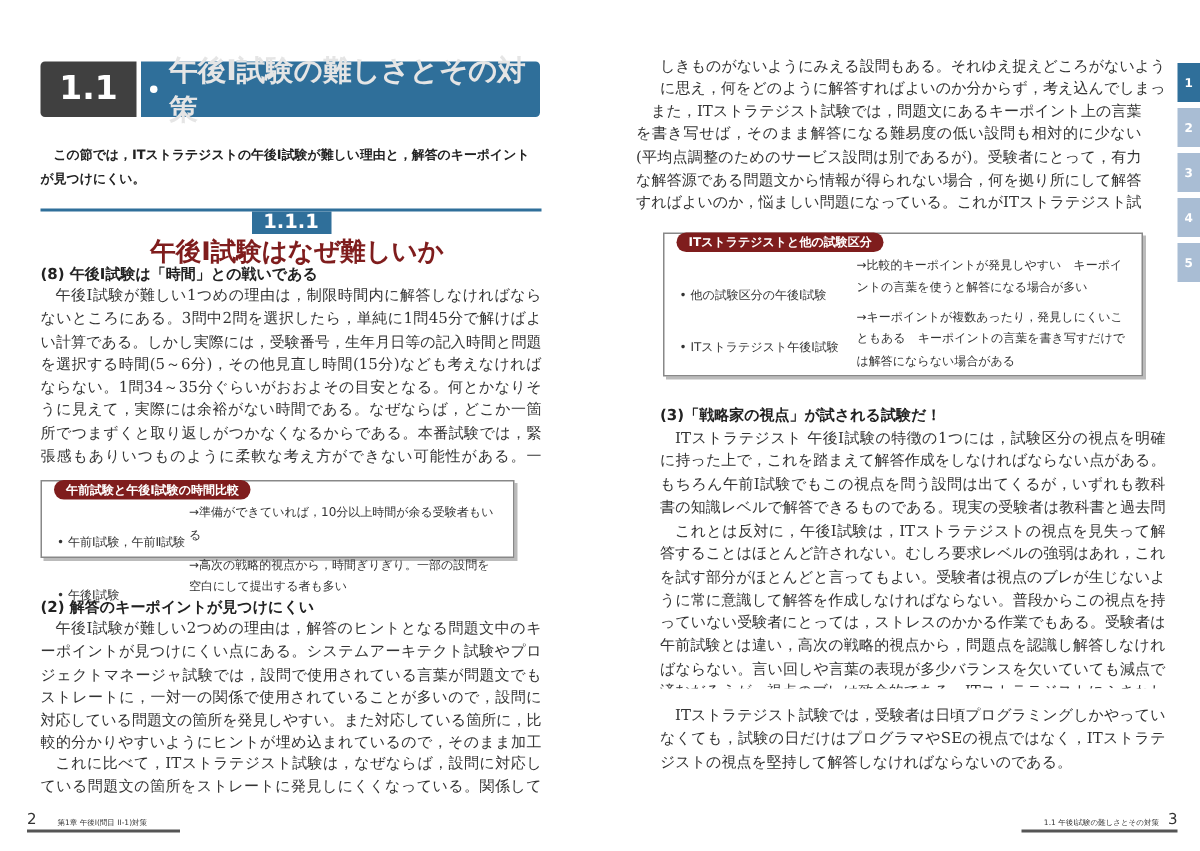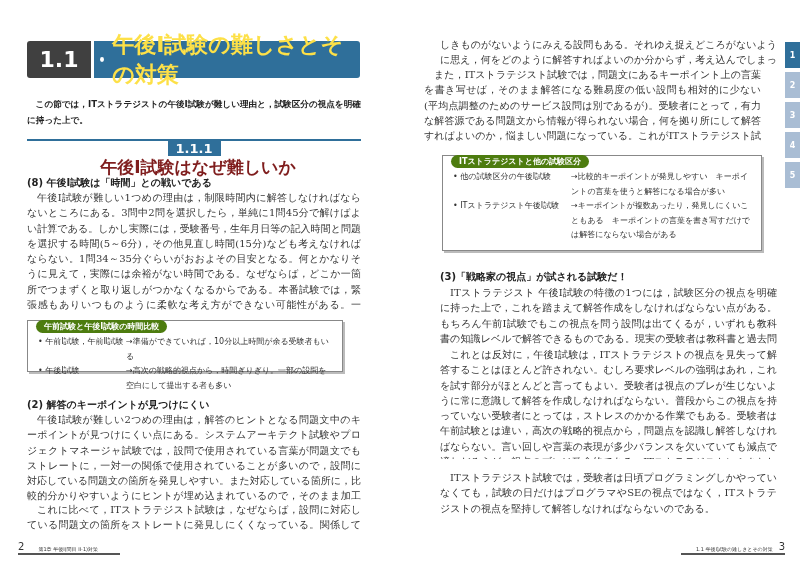--- a/index.html
+++ b/index.html
@@ -7,39 +7,39 @@
   body { position: relative; font-family: "DejaVu Sans", sans-serif; color: #222; }
 
   .page { position: absolute; top: 0; height: 567px; }
   .page-left { left: 0; width: 400px; }
   .page-right { left: 400px; width: 400px; }
 
   
   .sec-head { position: absolute; left: 27px; top: 41px; height: 37px; width: 333px; display: flex; }
   .sec-num { width: 64px; height: 37px; background: #404040; color: #fff; font-size: 22px; font-weight: bold;
              display: flex; align-items: center; justify-content: center; border-radius: 3px 0 0 3px; }
-  .sec-title { flex: 1; margin-left: 3px; height: 37px; background: #2f6f9a; color: #fde047; font-size: 22px; font-weight: bold;
+  .sec-title { flex: 1; margin-left: 3px; height: 37px; background: #2f6f9a; color: #e5e5e5; font-size: 19px; font-weight: bold;
                display: flex; align-items: center; padding-left: 6px; border-radius: 0 3px 3px 0; position: relative; }
   .sec-dot { display: inline-block; width: 5px; height: 5px; background: #fff; border-radius: 50%; margin-right: 8px; }
 
   .intro { position: absolute; left: 27px; top: 96px; width: 334px; font-size: 8.6px; line-height: 16px; font-weight: bold; text-indent: 1em; }
 
   
   .sub-head { position: absolute; left: 27px; top: 139px; width: 334px; height: 27px; border-top: 2px solid #2f6f9a; display: flex; align-items: center; flex-direction: column; }
   .sub-num { width: 53px; height: 25px; background: #2f6f9a; color: #fff; font-size: 13px; font-weight: bold; display: flex; align-items: center; justify-content: center; }
   .sub-title { margin-left: 8px; font-size: 17px; font-weight: bold; color: #7f1d1d; }
 
   .h3 { position: absolute; font-size: 10px; font-weight: bold; color: #222; }
   .para { position: absolute; font-family: "DejaVu Serif", serif; font-size: 10px; line-height: 15.3px; color: #333; text-align: justify; }
   .para .ind { display: block; text-indent: 1em; }
 
   .box { position: absolute; border: 1px solid #888; box-shadow: 2px 2px 0 #bbb; background: #fff; padding: 14px 8px 4px 10px; }
-  .box-label { position: absolute; left: 8px; top: -1px; background: #4d7c0f; color: #fff; font-size: 8px; font-weight: bold; padding: 1px 8px; border-radius: 8px; }
+  .box-label { position: absolute; left: 8px; top: -1px; background: #7f1d1d; color: #fff; font-size: 8px; font-weight: bold; padding: 1px 8px; border-radius: 8px; }
   .box-row { display: flex; font-size: 8px; line-height: 14.6px; color: #333; }
-  .box-row .k { flex: 0 0 auto; }
+  .box-row .k { flex: 0 0 auto; margin-top: 20px; }
   .box-row .v { flex: 1; }
 
   .footer-l { position: absolute; left: 18px; top: 541px; width: 102px; border-bottom: 2px solid #555; display: flex; align-items: flex-end; padding-bottom: 1px; }
   .footer-l .pn { font-size: 10px; color: #333; margin-right: 14px; }
   .footer-l .ft { font-size: 5px; color: #333; }
   .footer-r { position: absolute; left: 681px; top: 541px; width: 104px; border-bottom: 2px solid #555; display: flex; align-items: flex-end; justify-content: flex-end; padding-bottom: 1px; }
   .footer-r .pn { font-size: 10px; color: #333; margin-left: 6px; }
   .footer-r .ft { font-size: 5px; color: #333; }
 
   .tabs { position: absolute; left: 785px; top: 42px; width: 15px; }
@@ -51,21 +51,21 @@
 
 <div class="page page-left">
   <div class="sec-head">
     <div class="sec-num">1.1</div>
     <div class="sec-title">
       <span class="sec-dot"></span>
       <span>午後Ⅰ試験の難しさとその対策</span>
     </div>
   </div>
 
-  <div class="intro">この節では，ITストラテジストの午後Ⅰ試験が難しい理由と，試験区分の視点を明確に持った上で。</div>
+  <div class="intro">この節では，ITストラテジストの午後Ⅰ試験が難しい理由と，解答のキーポイントが見つけにくい。</div>
 
   <div class="sub-head">
     <div class="sub-num">1.1.1</div>
     <div class="sub-title">午後Ⅰ試験はなぜ難しいか</div>
   </div>
 
   <div class="h3" style="left:27px; top:176px;">(8) 午後Ⅰ試験は「時間」との戦いである</div>
   <div class="para" style="left:27px; top:190px; width:334px; height:120px; overflow:hidden;">
     <span class="ind">午後Ⅰ試験が難しい1つめの理由は，制限時間内に解答しなければならないところにある。3問中2問を選択したら，単純に1問45分で解けばよい計算である。しかし実際には，受験番号，生年月日等の記入時間と問題を選択する時間(5～6分)，その他見直し時間(15分)なども考えなければならない。1問34～35分ぐらいがおおよその目安となる。何とかなりそうに見えて，実際には余裕がない時間である。なぜならば，どこか一箇所でつまずくと取り返しがつかなくなるからである。本番試験では，緊張感もありいつものように柔軟な考え方ができない可能性がある。一度，思考がループ状態になると，30分などすぐ経ってしまう。午後Ⅰ試験は，午前試験とは異なり，時間に追われる厳しい試験なのである。</span>
   </div>

